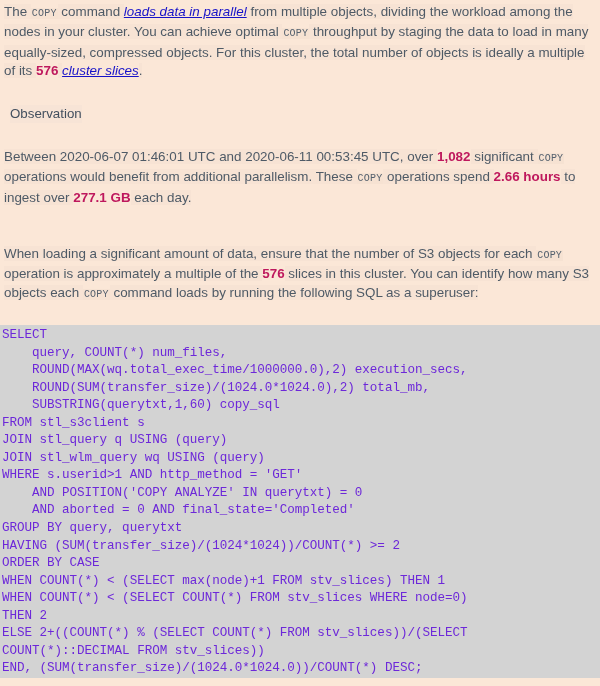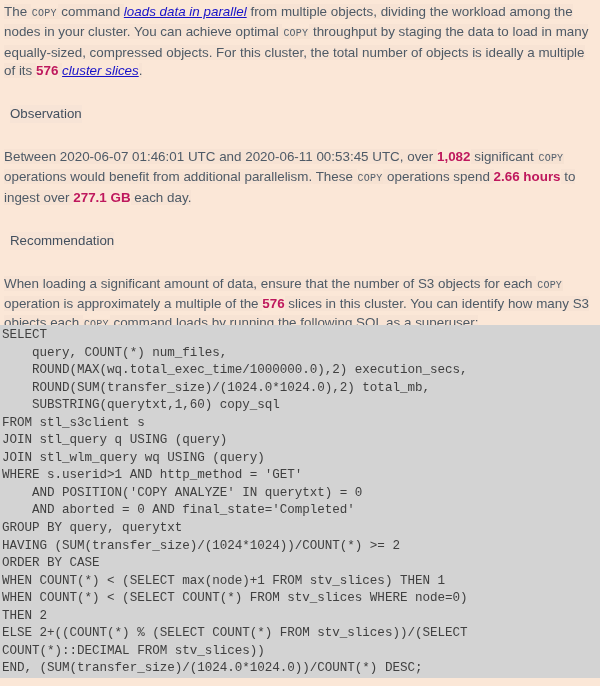--- a/index.html
+++ b/index.html
@@ -71,21 +71,21 @@
   }
   .sql-block {
     position: absolute;
     left: 0;
     top: 325px;
     width: 600px;
     background: #d3d3d3;
     font-family: "Liberation Mono", monospace;
     font-size: 12.6px;
     line-height: 17.55px;
-    color: #404040;
+    color: #6d28d9;
     white-space: pre;
     padding: 2px 0 0 0;
     letter-spacing: -0.05px;
     box-sizing: border-box;
   }
   .sql-line {
     padding-left: 2px;
     white-space: pre;
     min-height: 17.55px;
   }
@@ -100,21 +100,20 @@
 
     <p class="para"><span class="seg">The </span><code class="inl">COPY</code><span class="seg"> command </span><a class="link" href="#">loads data in parallel</a><span class="seg"> from multiple objects, dividing the workload among the nodes in your cluster. You can achieve optimal </span><code class="inl">COPY</code><span class="seg"> throughput by staging the data to load in many equally-sized, compressed objects. For this cluster, the total number of objects is ideally a multiple of its </span><b class="val">576</b><span class="seg"> </span><a class="link" href="#">cluster slices</a><span class="seg">.</span></p>
 
     <div class="head-gap-before"></div>
     <div><span class="section-head">Observation</span></div>
     <div class="head-gap-after"></div>
 
     <p class="para"><span class="seg">Between 2020-06-07 01:46:01 UTC and 2020-06-11 00:53:45 UTC, over </span><b class="val">1,082</b><span class="seg"> significant </span><code class="inl">COPY</code><span class="seg"> operations would benefit from additional parallelism. These </span><code class="inl">COPY</code><span class="seg"> operations spend </span><b class="val">2.66 hours</b><span class="seg"> to ingest over </span><b class="val">277.1 GB</b><span class="seg"> each day.</span></p>
 
     <div class="head-gap-before"></div>
-    <div><span class="section-head">Recommendation</span></div>
     <div class="head-gap-after"></div>
 
     <p class="para"><span class="seg">When loading a significant amount of data, ensure that the number of S3 objects for each </span><code class="inl">COPY</code><span class="seg"> operation is approximately a multiple of the </span><b class="val">576</b><span class="seg"> slices in this cluster. You can identify how many S3 objects each </span><code class="inl">COPY</code><span class="seg"> command loads by running the following SQL as a superuser:</span></p>
 
   </div>
 
   <div class="sql-block"><div class="sql-line">SELECT</div><div class="sql-line">    query, COUNT(*) num_files,</div><div class="sql-line">    ROUND(MAX(wq.total_exec_time/1000000.0),2) execution_secs,</div><div class="sql-line">    ROUND(SUM(transfer_size)/(1024.0*1024.0),2) total_mb,</div><div class="sql-line">    SUBSTRING(querytxt,1,60) copy_sql</div><div class="sql-line">FROM stl_s3client s</div><div class="sql-line">JOIN stl_query q USING (query)</div><div class="sql-line">JOIN stl_wlm_query wq USING (query)</div><div class="sql-line">WHERE s.userid&gt;1 AND http_method = 'GET'</div><div class="sql-line">    AND POSITION('COPY ANALYZE' IN querytxt) = 0</div><div class="sql-line">    AND aborted = 0 AND final_state='Completed'</div><div class="sql-line">GROUP BY query, querytxt</div><div class="sql-line">HAVING (SUM(transfer_size)/(1024*1024))/COUNT(*) &gt;= 2</div><div class="sql-line">ORDER BY CASE</div><div class="sql-line">WHEN COUNT(*) &lt; (SELECT max(node)+1 FROM stv_slices) THEN 1</div><div class="sql-line">WHEN COUNT(*) &lt; (SELECT COUNT(*) FROM stv_slices WHERE node=0)</div><div class="sql-line">THEN 2</div><div class="sql-line">ELSE 2+((COUNT(*) % (SELECT COUNT(*) FROM stv_slices))/(SELECT</div><div class="sql-line">COUNT(*)::DECIMAL FROM stv_slices))</div><div class="sql-line">END, (SUM(transfer_size)/(1024.0*1024.0))/COUNT(*) DESC;</div></div>
 
 </div>
 

